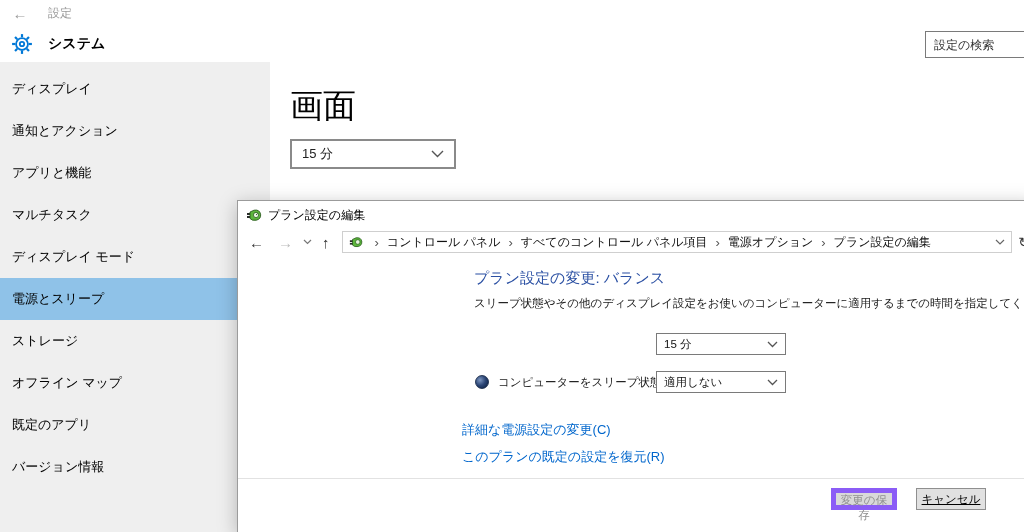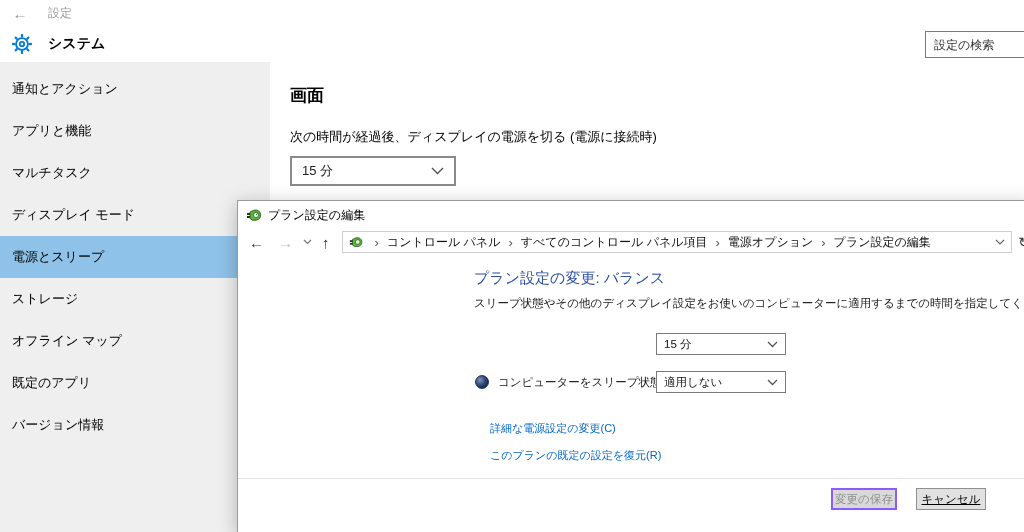--- a/index.html
+++ b/index.html
@@ -23,21 +23,21 @@
   .st-search::placeholder { color:#333; opacity:1; }
   
   .sidebar { position:absolute; left:0; top:62px; width:270px; bottom:0;
     background:#efefef; padding-top:6px; }
   .sb-item { height:42px; line-height:42px; padding-left:12px; font-size:13px;
     color:#000; cursor:pointer; white-space:nowrap; }
   .sb-item.selected { background:#8fc2e8; }
   
   .st-main { position:absolute; left:270px; top:62px; right:0; bottom:0;
     background:#fff; padding:22px 0 0 20px; }
-  .st-section-title { font-size:17px; font-weight:700; color:#000; }
+  .st-section-title { font-size:33px; font-weight:400; color:#000; }
   .st-label { margin-top:21px; font-size:13px; color:#000; }
   .st-select { margin-top:10px; width:166px; height:30px; border:2px solid #8a8a8a;
     background:#fff; display:flex; align-items:center; padding:0 10px;
     font-size:13px; color:#222; cursor:pointer; }
   .st-select .chev { margin-left:auto; }
   
   .cp-window { position:absolute; left:237px; top:200px; width:800px; height:332px;
     background:#fff; border:1px solid #9b9b9b; border-bottom:none;
     box-shadow:0 4px 18px rgba(0,0,0,0.25); }
   .cp-titlebar { height:28px; display:flex; align-items:center; padding-left:8px; }
@@ -56,26 +56,26 @@
   .cp-content { position:absolute; top:54px; left:0; right:0; bottom:0; background:#fff; }
   .cp-heading { position:absolute; left:236px; top:14px; font-size:15px; color:#2b50a3; }
   .cp-desc { position:absolute; left:236px; top:41px; font-size:11.5px; color:#1a1a1a; white-space:nowrap; }
   .cp-row { position:absolute; left:236px; height:22px; display:flex; align-items:center; }
   .cp-row .row-icon { width:16px; height:16px; margin-right:8px; flex:none; }
   .cp-row .row-label { font-size:11.5px; color:#1a1a1a; white-space:nowrap; }
   .cp-select { position:absolute; left:418px; width:130px; height:22px;
     border:1px solid #7a7a7a; background:#fff; display:flex; align-items:center;
     padding:0 7px; font-size:11.5px; color:#111; cursor:pointer; }
   .cp-select .chev { margin-left:auto; }
-  .cp-link { position:absolute; left:252px; font-size:11px; color:#0066cc;
+  .cp-link { position:absolute; left:224px; font-size:13px; color:#0066cc;
     text-decoration:none; cursor:pointer; white-space:nowrap; }
   .cp-divider { position:absolute; left:0; right:0; top:223px; border-top:1px solid #e2e2e2; }
   .cp-btn { position:absolute; top:233px; height:22px; font-size:11.5px;
     font-family:inherit; cursor:pointer; }
-  .btn-save { left:593px; width:66px; background:#d9d9d9; border:2px solid #8b5cf6; color:#8f8f8f; }
+  .btn-save { left:593px; width:66px; background:#d9d9d9; border:5px solid #8b5cf6; color:#8f8f8f; }
   .btn-cancel { left:678px; width:70px; background:#e1e1e1; border:1px solid #8f8f8f; color:#000;text-decoration:underline; }
   svg { display:block; }
 </style>
 </head>
 <body>
 
 <div class="settings-window">
 
   <div class="st-titlebar">
     <span class="st-back">←</span>
@@ -99,34 +99,34 @@
           </g>
           <circle cx="12" cy="12" r="2.4"></circle>
         </g>
       </svg>
     </span>
     <span class="st-pagetitle">システム</span>
     <input class="st-search" type="text" placeholder="設定の検索" style="">
   </div>
 
   <div class="sidebar">
+    <div class="sb-item">ディスプレイ</div>
     <div class="sb-item">通知とアクション</div>
     <div class="sb-item">アプリと機能</div>
     <div class="sb-item">マルチタスク</div>
     <div class="sb-item">ディスプレイ モード</div>
     <div class="sb-item selected">電源とスリープ</div>
     <div class="sb-item">ストレージ</div>
     <div class="sb-item">オフライン マップ</div>
     <div class="sb-item">既定のアプリ</div>
     <div class="sb-item">バージョン情報</div>
   </div>
 
   <div class="st-main">
     <div class="st-section-title">画面</div>
-    <div class="st-label">次の時間が経過後、ディスプレイの電源を切る (電源に接続時)</div>
     <div class="st-select">
       <span>15 分</span>
       <span class="chev">
         <svg width="13" height="8" viewBox="0 0 13 8">
             <polyline points="1,1 6.5,6.5 12,1" fill="none" stroke="#555" stroke-width="1.4"></polyline>
           </svg>
       </span>
     </div>
   </div>
 </div>

